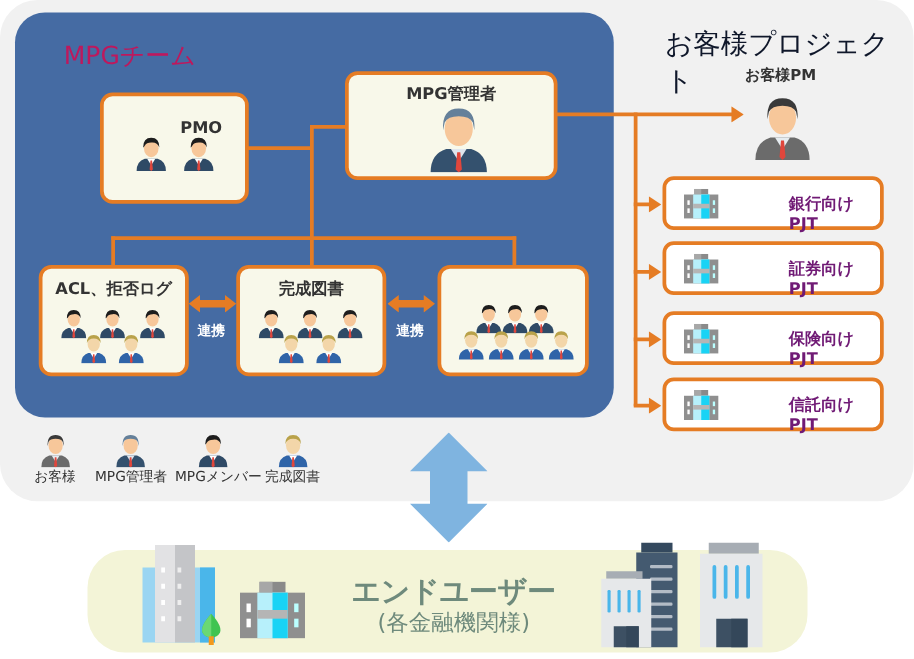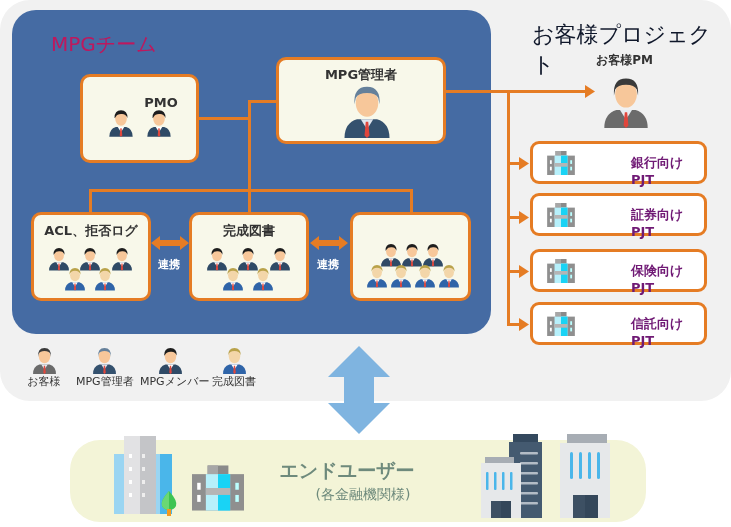--- a/index.html
+++ b/index.html
@@ -19,22 +19,22 @@
 
   .cust-title { left: 532px; top: 20px; color: #0f172a; font-size: 22px; }
   .cust-pm-label { left: 596px; top: 52px; color: #333; font-size: 12px; font-weight: bold; text-align: center; }
 
   .pjt { left: 530px; width: 177px; height: 43px; background: #ffffff; border: 3px solid #e57c24; border-radius: 9px; }
   .pjt-label { position: absolute; left: 54px; top: 10px; font-size: 13px; color: #701a75; font-weight: bold; margin-left: 44px; }
 
   .legend-label { font-size: 11px; color: #333; text-align: center; white-space: nowrap; }
 
   .enduser-panel { left: 70px; top: 440px; width: 576px; height: 82px; background: #f3f4d7; border-radius: 30px; }
-  .enduser-title { left: 262px; top: 458px; width: 170px; text-align: center; font-size: 19px; color: #6e8a7c; font-weight: bold; }
-  .enduser-sub { left: 278px; top: 486px; width: 170px; text-align: center; font-size: 14px; color: #6e8a7c; }
+  .enduser-title { left: 278px; top: 458px; width: 170px; text-align: center; font-size: 23px; color: #6e8a7c; font-weight: bold; }
+  .enduser-sub { left: 278px; top: 486px; width: 170px; text-align: center; font-size: 18px; color: #6e8a7c; }
 
   .renkei { color: #fff; font-size: 11px; font-weight: bold; }
 </style>
 </head>
 <body>
 
 <svg width="0" height="0" style="position:absolute">
   <defs>
 
     <symbol id="p-member" viewBox="0 0 40 44">

